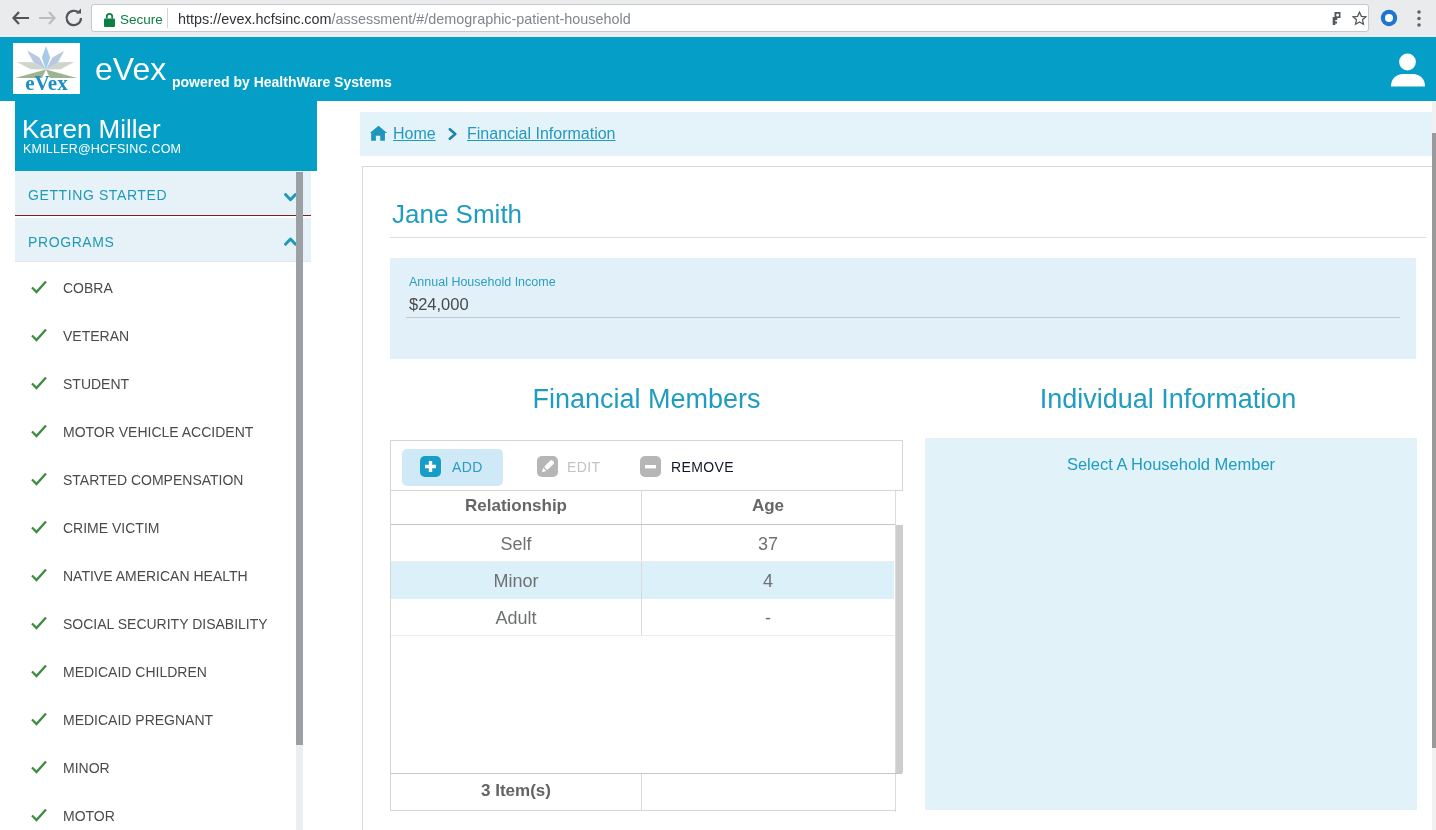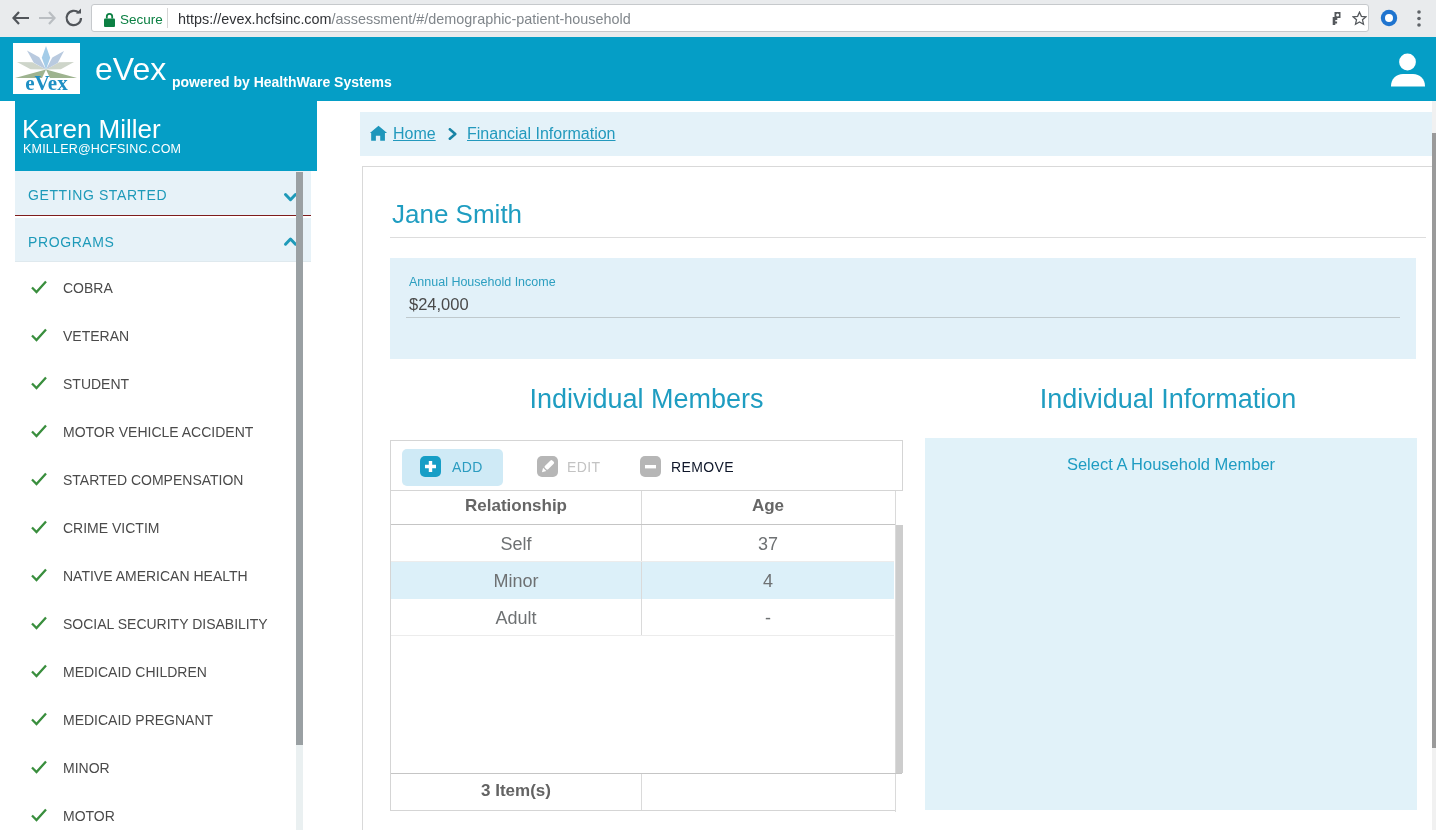--- a/index.html
+++ b/index.html
@@ -244,21 +244,21 @@
     <a class="crumblink" style="position:absolute;left:107px;top:13px">Financial Information</a>
   </div>
   <div id="card">
     <div id="janesmith">Jane Smith</div>
     <div id="hr1"></div>
     <div id="incomebox">
       <div id="inclabel">Annual Household Income</div>
       <div id="incval">$24,000</div>
       <div id="incline"></div>
     </div>
-    <div id="hmhead" class="colhead">Individual Members</div>
+    <div id="hmhead" class="colhead">Financial Members</div>
     <div id="iihead" class="colhead">Individual Information</div>
 
     <div id="grid">
       <div id="gtoolbar">
         <div id="addbtn"></div>
         <div class="tbicon" style="left:29px;background:#169ec6">
           <svg width="21" height="21" viewBox="0 0 21 21">
               <path d="M10.5 5 V16 M5 10.5 H16" stroke="#fff" stroke-width="3.4"></path>
             </svg>
         </div>

